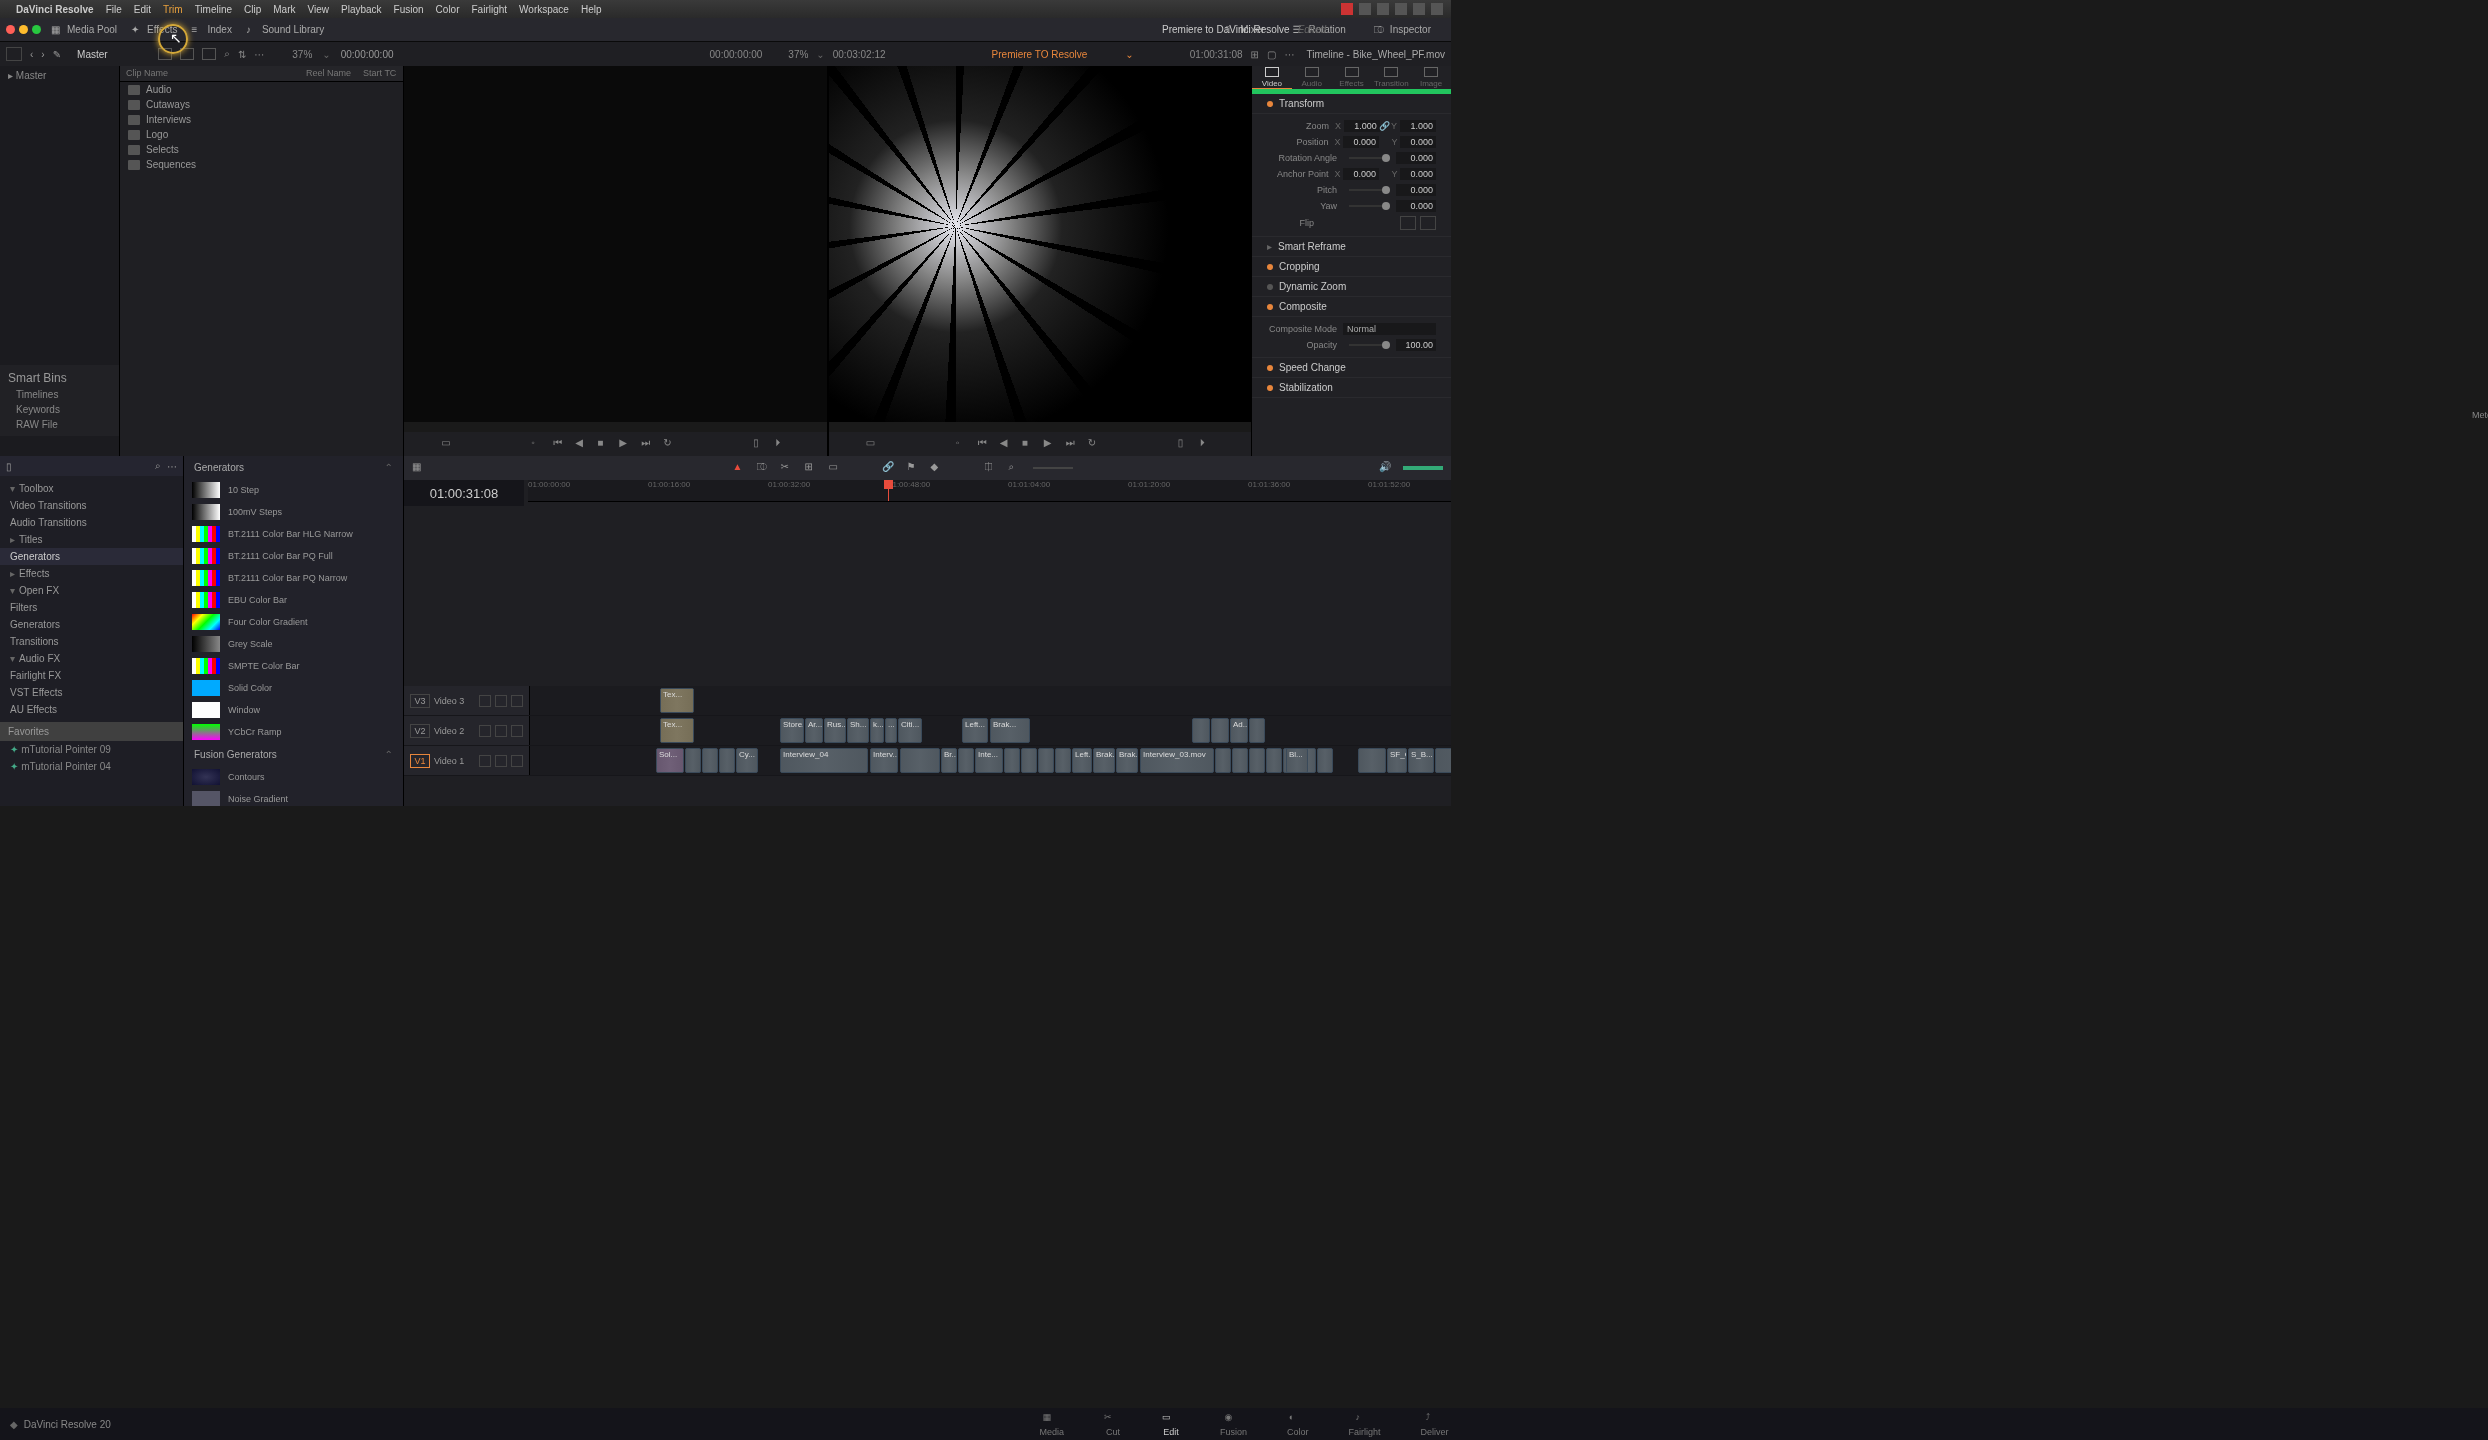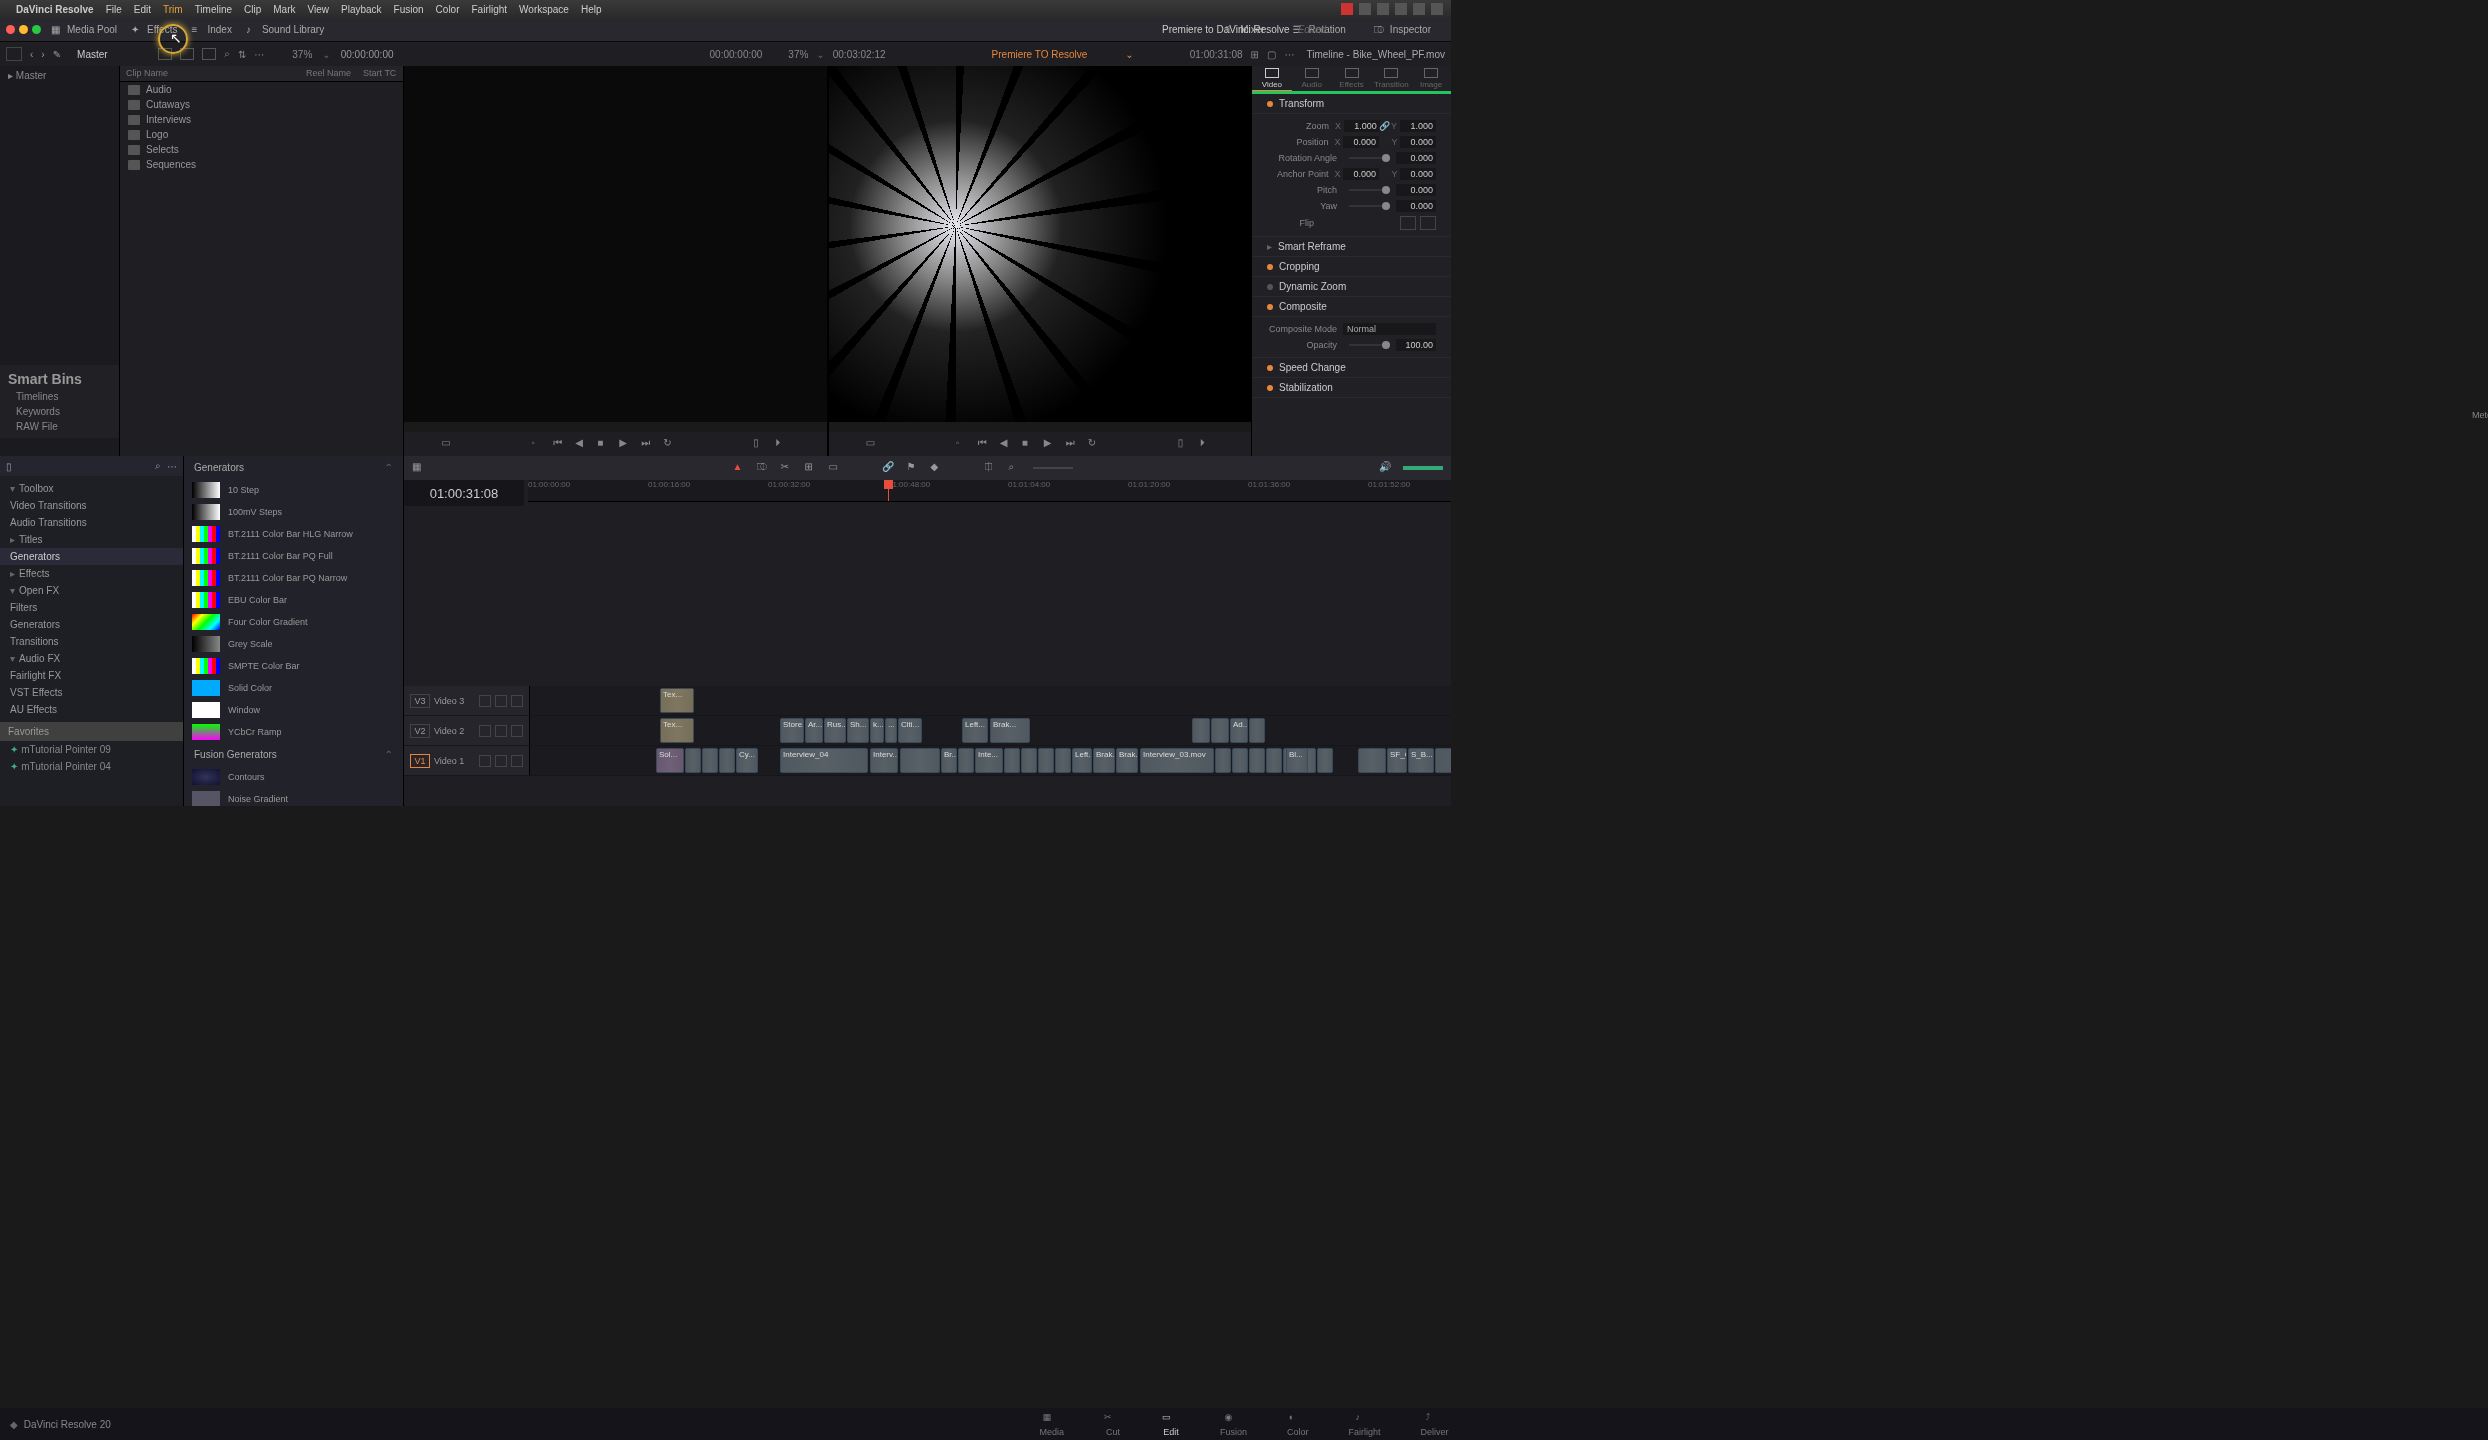--- a/index.html
+++ b/index.html
@@ -36,41 +36,41 @@
 .sec-tc .tc{color:#999;}
 .premiere-title{color:#e8863c;margin:0 30px;}
 .sec-right{margin-left:12px;color:#aaa;}
 
 
 .main { display:flex; height: 390px; }
 .left-panel{width:120px;background:#1b1b1f;border-right:1px solid #000;}
 .lp-header{padding:4px 8px;color:#888;font-size:10px;}
 .lp-header::before{content:"▸ ";color:#888;}
 .smart-bins{margin-top:280px;background:#212125;padding:4px;}
-.sb-title{color:#999;font-size:14px;padding:2px 4px;font-weight:bold;}
+.sb-title{color:#999;font-size:12px;padding:2px 4px;}
 .sb-item{padding:2px 12px;color:#888;font-size:10px;}
 
 .media-panel{width:284px;background:#1f1f23;border-right:1px solid #000;}
 .mp-header{height:16px;background:#252529;display:flex;font-size:9px;color:#777;border-bottom:1px solid #000;}
 .mp-header span{padding:2px 6px;}
 .mp-row{display:flex;align-items:center;padding:2px 8px;font-size:10px;color:#999;gap:6px;}
 .folder-ic{width:12px;height:10px;background:#555;border-radius:1px;}
 
 .viewers{flex:1;display:flex;gap:2px;background:#000;position:relative;}
 .viewer{flex:1;background:#000;display:flex;flex-direction:column;}
 .viewer-img{flex:1;background:#0a0a0a;position:relative;overflow:hidden;}
 .wheel{position:absolute;inset:0;background:radial-gradient(circle at 30% 45%, #e8e8f0 0%, #888 15%, #222 30%, #000 60%);}
 .wheel::after{content:"";position:absolute;inset:0;background:
 repeating-conic-gradient(from 0deg at 30% 45%, #000 0deg 3deg, transparent 3deg 20deg);}
 .viewer-scrub{height:10px;background:#1a1a1a;position:relative;}
 .viewer-controls{height:24px;background:#1f1f23;display:flex;align-items:center;justify-content:center;gap:8px;}
 .vc-btn{width:14px;height:14px;color:#888;}
 
 .inspector{width:200px;background:#212125;border-left:1px solid #000;display:flex;flex-direction:column;}
-.insp-tabs{display:flex;height:28px;border-bottom:3px solid #22c55e;justify-content:flex-end;}
+.insp-tabs{display:flex;height:28px;border-bottom:5px solid #22c55e;justify-content:flex-end;}
 .insp-tab{flex:1;display:flex;flex-direction:column;align-items:center;justify-content:center;font-size:8px;color:#666;}
 .insp-tab.active{color:#ccc;border-bottom:1px solid #e8863c;}
 .insp-tab .ic{width:14px;height:10px;border:1px solid currentColor;margin-bottom:2px;}
 .insp-section{padding:4px 15px;border-bottom:1px solid #2a2a2e;}
 .insp-section.colhead{display:flex;align-items:center;gap:6px;color:#ccc;}
 .dot-red{width:6px;height:6px;border-radius:50%;background:#e8863c;}
 .dot-grey{width:6px;height:6px;border-radius:50%;background:#555;}
 .insp-row{display:flex;align-items:center;padding:2px 0;font-size:9px;color:#888;}
 .insp-row .lbl{width:70px;text-align:right;margin-right:6px;}
 .insp-row .axis{width:10px;color:#666;}

